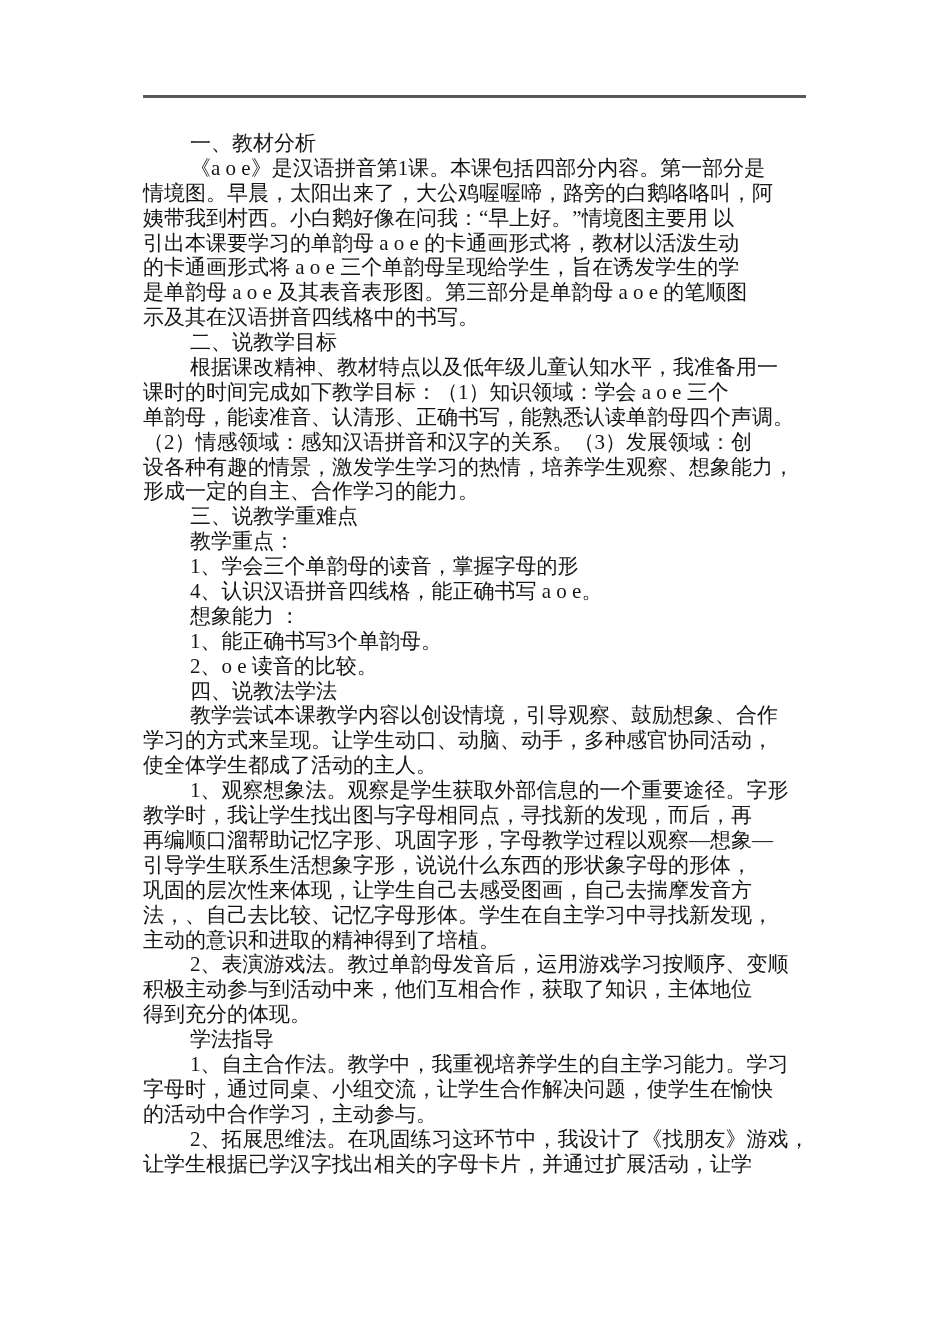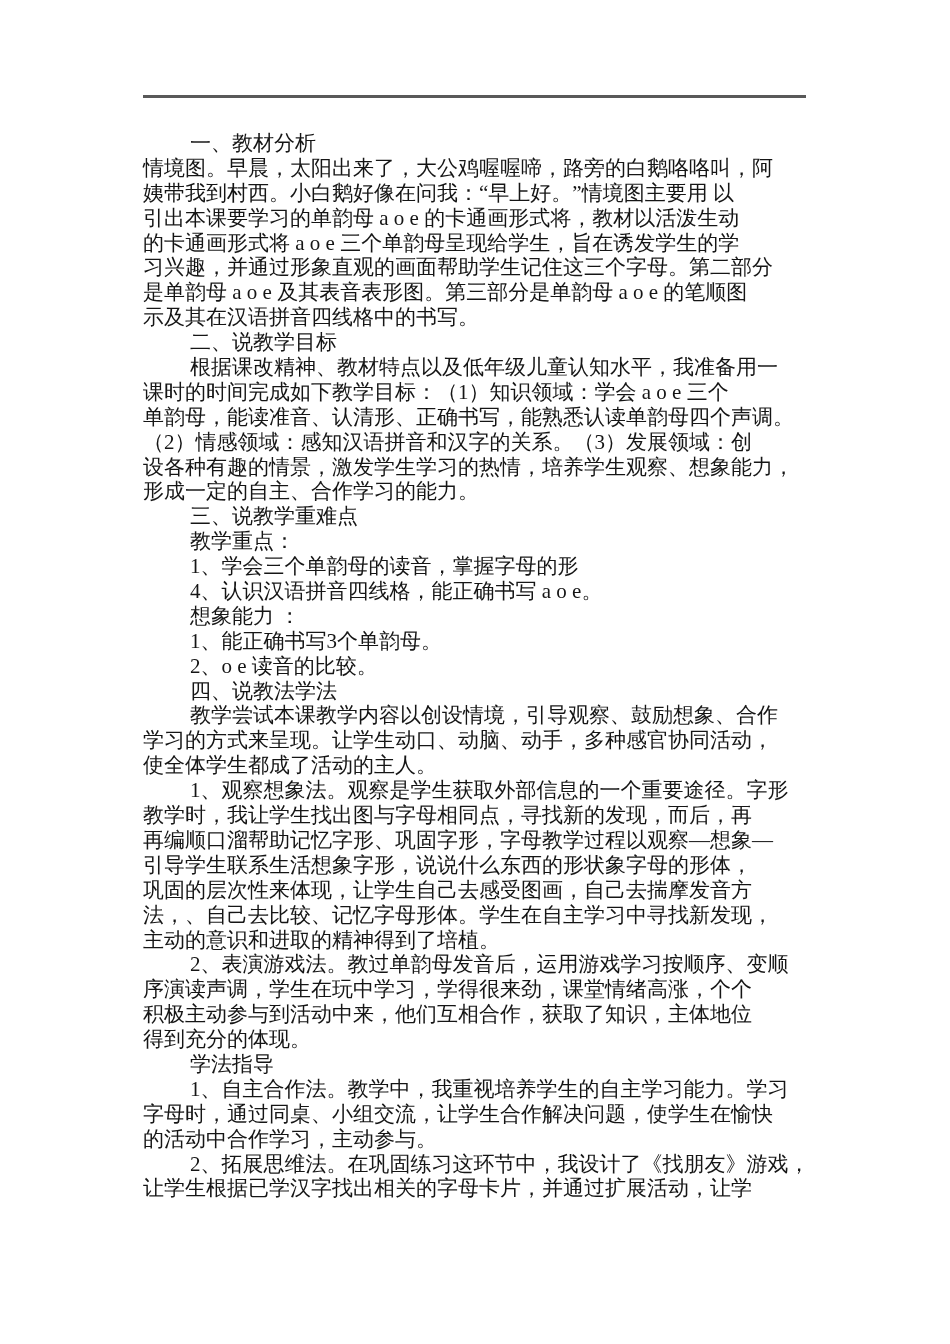--- a/index.html
+++ b/index.html
@@ -45,25 +45,25 @@
     padding-left: 47px;
   }
 </style>
 </head>
 <body>
 
 <div class="page">
   <div class="header-rule"></div>
   <div class="doc-body">
       <div class="line indent">一、教材分析</div>
+      <div class="line indent">《a o e》是汉语拼音第1课。本课包括四部分内容。第一部分是</div>
       <div class="line">情境图。早晨，太阳出来了，大公鸡喔喔啼，路旁的白鹅咯咯叫，阿</div>
       <div class="line">姨带我到村西。小白鹅好像在问我：“早上好。”情境图主要用 以</div>
       <div class="line">引出本课要学习的单韵母 a o e 的卡通画形式将，教材以活泼生动</div>
       <div class="line">的卡通画形式将 a o e 三个单韵母呈现给学生，旨在诱发学生的学</div>
-      <div class="line">习兴趣，并通过形象直观的画面帮助学生记住这三个字母。第二部分</div>
       <div class="line">是单韵母 a o e 及其表音表形图。第三部分是单韵母 a o e 的笔顺图</div>
       <div class="line">示及其在汉语拼音四线格中的书写。</div>
       <div class="line indent">二、说教学目标</div>
       <div class="line indent">根据课改精神、教材特点以及低年级儿童认知水平，我准备用一</div>
       <div class="line">课时的时间完成如下教学目标：（1）知识领域：学会 a o e 三个</div>
       <div class="line">单韵母，能读准音、认清形、正确书写，能熟悉认读单韵母四个声调。</div>
       <div class="line">（2）情感领域：感知汉语拼音和汉字的关系。（3）发展领域：创</div>
       <div class="line">设各种有趣的情景，激发学生学习的热情，培养学生观察、想象能力，</div>
       <div class="line">形成一定的自主、合作学习的能力。</div>
       <div class="line indent">三、说教学重难点</div>
@@ -78,21 +78,20 @@
       <div class="line">学习的方式来呈现。让学生动口、动脑、动手，多种感官协同活动，</div>
       <div class="line">使全体学生都成了活动的主人。</div>
       <div class="line indent">1、观察想象法。观察是学生获取外部信息的一个重要途径。字形</div>
       <div class="line">教学时，我让学生找出图与字母相同点，寻找新的发现，而后，再</div>
       <div class="line">再编顺口溜帮助记忆字形、巩固字形，字母教学过程以观察—想象—</div>
       <div class="line">引导学生联系生活想象字形，说说什么东西的形状象字母的形体，</div>
       <div class="line">巩固的层次性来体现，让学生自己去感受图画，自己去揣摩发音方</div>
       <div class="line">法，、自己去比较、记忆字母形体。学生在自主学习中寻找新发现，</div>
       <div class="line">主动的意识和进取的精神得到了培植。</div>
       <div class="line indent">2、表演游戏法。教过单韵母发音后，运用游戏学习按顺序、变顺</div>
-      <div class="line">序演读声调，学生在玩中学习，学得很来劲，课堂情绪高涨，个个</div>
       <div class="line">积极主动参与到活动中来，他们互相合作，获取了知识，主体地位</div>
       <div class="line">得到充分的体现。</div>
       <div class="line indent">学法指导</div>
       <div class="line indent">1、自主合作法。教学中，我重视培养学生的自主学习能力。学习</div>
       <div class="line">字母时，通过同桌、小组交流，让学生合作解决问题，使学生在愉快</div>
       <div class="line">的活动中合作学习，主动参与。</div>
       <div class="line indent">2、拓展思维法。在巩固练习这环节中，我设计了《找朋友》游戏，</div>
       <div class="line">让学生根据已学汉字找出相关的字母卡片，并通过扩展活动，让学</div>
     </div>
 </div>

